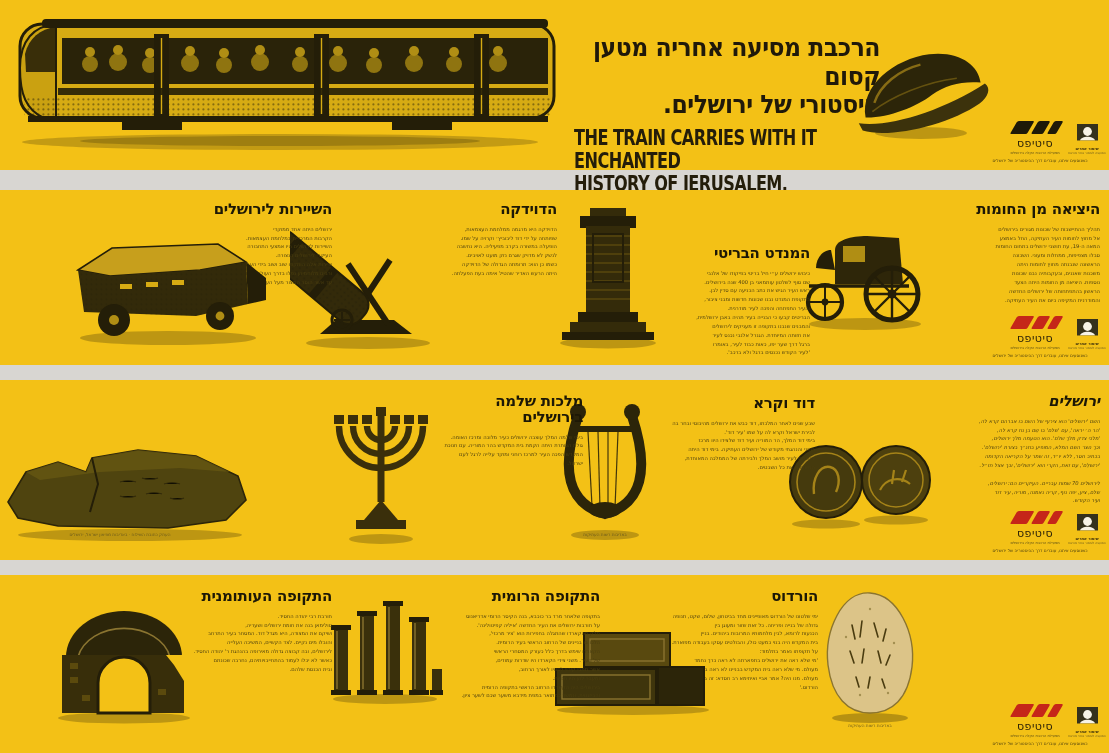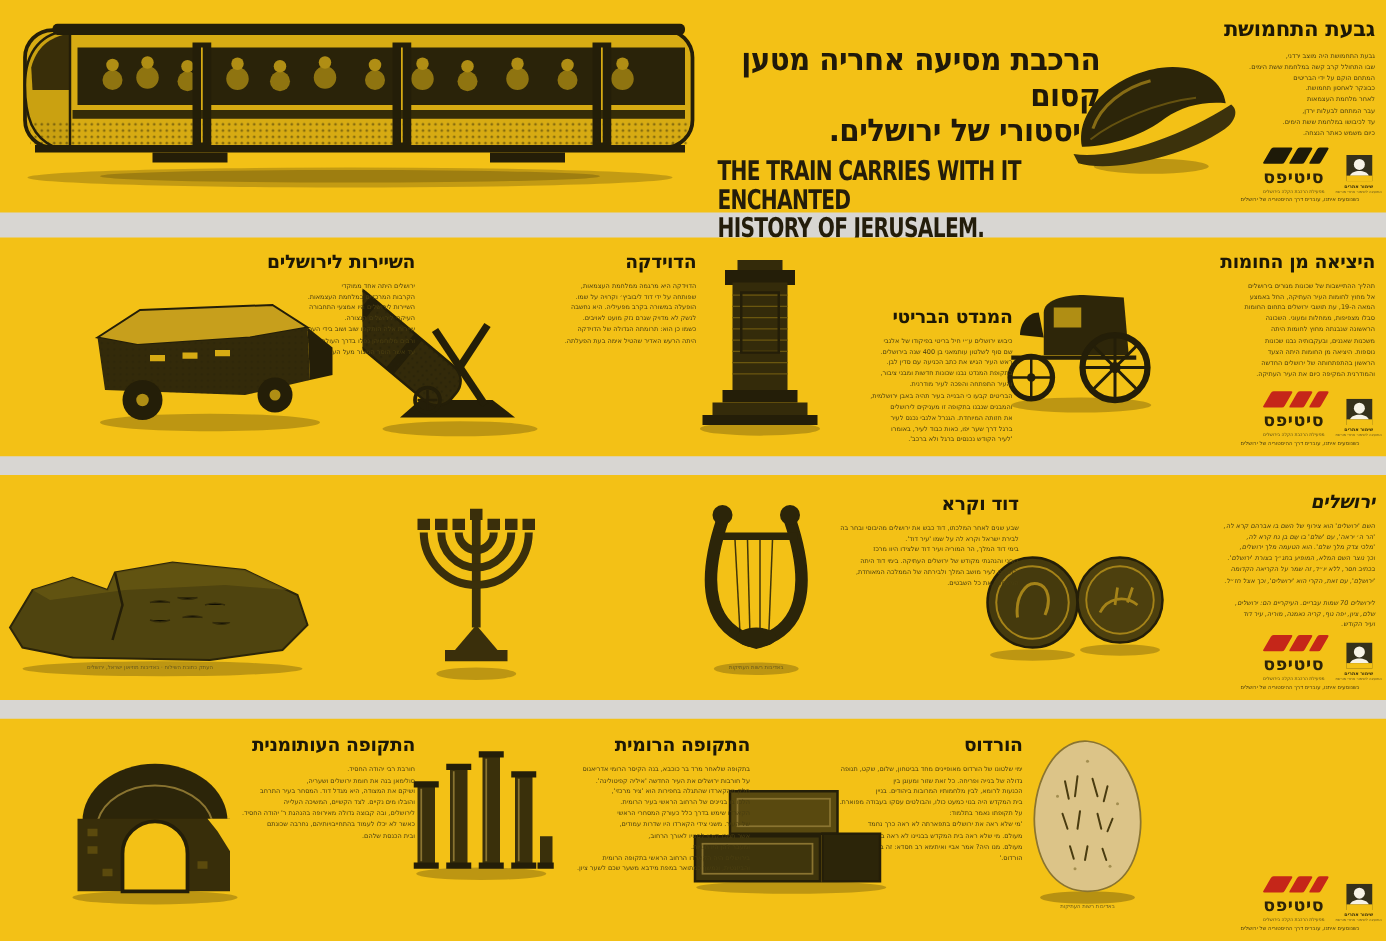--- a/index.html
+++ b/index.html
@@ -17,21 +17,21 @@
   .art{position:absolute;}
   .cap{position:absolute;font-size:4.3px;color:#6a5a1c;direction:rtl;text-align:center;}
   .headline{position:absolute;}
   .hl-he{direction:rtl;text-align:right;font-size:25px;line-height:1.14;font-weight:800;color:#20190a;
          white-space:pre-line;transform:scaleX(0.94);transform-origin:right top;letter-spacing:-0.5px;}
   .hl-en{margin-top:6px;text-align:left;font-size:17px;line-height:1.06;font-weight:800;color:#241d0a;
          white-space:pre-line;transform:scale(0.95,1.28);transform-origin:left top;letter-spacing:-0.6px;}
   .logo-cluster{position:absolute;right:10px;bottom:7px;width:118px;}
   .lc-row{display:flex;align-items:flex-end;justify-content:flex-end;gap:7px;}
   .citypass{display:flex;flex-direction:column;align-items:center;}
-  .cp-name{font-size:14px;font-weight:700;color:#2e2408;margin-top:1px;letter-spacing:0.5px;}
+  .cp-name{font-size:11px;font-weight:400;color:#2e2408;margin-top:1px;letter-spacing:0.5px;}
   .cp-tag{font-size:3.6px;color:#5a4d16;margin-top:1px;}
   .heritage{display:flex;flex-direction:column;align-items:center;width:24px;}
   .hg-name{font-size:3.8px;font-weight:700;color:#3a2f0c;margin-top:1px;white-space:nowrap;}
   .hg-sub{font-size:3px;color:#6a5a1c;white-space:nowrap;}
   .lc-cap{margin-top:3px;font-size:4.3px;color:#4a3e10;direction:rtl;text-align:center;white-space:nowrap;}
   .logo-black{color:#1e1a08;}
   .logo-red{color:#c52619;}
 </style>
 </head>
 <body>
@@ -112,31 +112,20 @@
         <ellipse cx="78" cy="91" rx="46" ry="6" fill="#1c1708" opacity="0.25"></ellipse>
         <g transform="rotate(-14 75 50)">
           <path d="M18,62 C20,30 60,12 95,16 C125,20 140,38 138,56 C120,50 104,50 88,56 C70,64 40,68 18,62 Z" fill="#2c2509"></path>
           <path d="M10,66 C40,78 95,74 142,58 C147,64 142,72 132,76 C95,90 35,88 12,74 Z" fill="#3c320c"></path>
           <path d="M30,50 C40,34 62,24 84,24" stroke="#b8921a" stroke-width="2.4" fill="none" opacity="0.65"></path>
           <path d="M26,58 C48,48 86,42 116,46" stroke="#8a6f14" stroke-width="1.6" fill="none" opacity="0.6"></path>
         </g>
       </svg>
     </div>
 
-    <section class="sec hero-sec" style="right:9px;top:16px;width:132px;">
-      <h2>גבעת התחמושת</h2>
-      <p>גבעת התחמושת היה מוצב ירדני,
-שבו התחולל קרב קשה במלחמת ששת הימים.
-המתחם הוקם על ידי הבריטים
-כבונקר לאחסון תחמושת.
-לאחר מלחמת העצמאות
-עבר המתחם לבעלות ירדן,
-עד לכיבושו במלחמת ששת הימים.
-כיום משמש כאתר הנצחה.</p>
-    </section>
 
     <div class="logo-cluster logo-black">
       <div class="lc-row">
         <div class="citypass">
           <svg width="66" height="16" viewBox="0 0 66 16">
             <g transform="skewX(-30)" fill="currentColor">
               <rect x="16" y="1" width="17" height="13" rx="1.5"></rect>
               <rect x="37" y="1" width="12" height="13" rx="1.5"></rect>
               <rect x="53" y="1" width="9" height="13" rx="1.5"></rect>
             </g>
@@ -365,20 +354,28 @@
           <line x1="40" y1="40" x2="44" y2="114"></line>
             <line x1="50" y1="40" x2="52" y2="117"></line>
           <line x1="60" y1="40" x2="60" y2="118"></line>
             <line x1="70" y1="40" x2="67" y2="116"></line>
         </g>
         <ellipse cx="57" cy="118" rx="16" ry="8" fill="#2c2509"></ellipse>
       </svg>
     </div>
     <div class="cap" style="left:540px;top:152px;width:130px;">באדיבות רשות העתיקות</div>
 
+    <section class="sec" style="right:526px;top:14px;width:180px;">
+      <h2>מלכות שלמה
+בירושלים</h2>
+      <p>בימי שלמה המלך עוצבה ירושלים כעיר מלוכה ומרכז האומה.
+גולת הכותרת היתה הקמת בית המקדש בהר המוריה. עם חנוכת
+המקדש הפכה העיר למרכז רוחני ומוקד עלייה לרגל לעם
+ישראל.</p>
+    </section>
     <div class="art" style="left:316px;top:10px;">
       <svg width="130" height="158" viewBox="0 0 130 158">
         <ellipse cx="65" cy="149" rx="32" ry="5" fill="#1c1708" opacity="0.25"></ellipse>
         <g stroke="#3a2f0b" fill="none">
           <line x1="65" y1="26" x2="65" y2="112" stroke-width="7"></line>
           <path d="M23,36 A42,42 0 0 0 107,36" stroke-width="6.4"></path>
           <path d="M37,36 A28,28 0 0 0 93,36" stroke-width="6.4"></path>
           <path d="M51,36 A14,14 0 0 0 79,36" stroke-width="6.4"></path>
         </g>
         <g fill="#3a2f0b">

